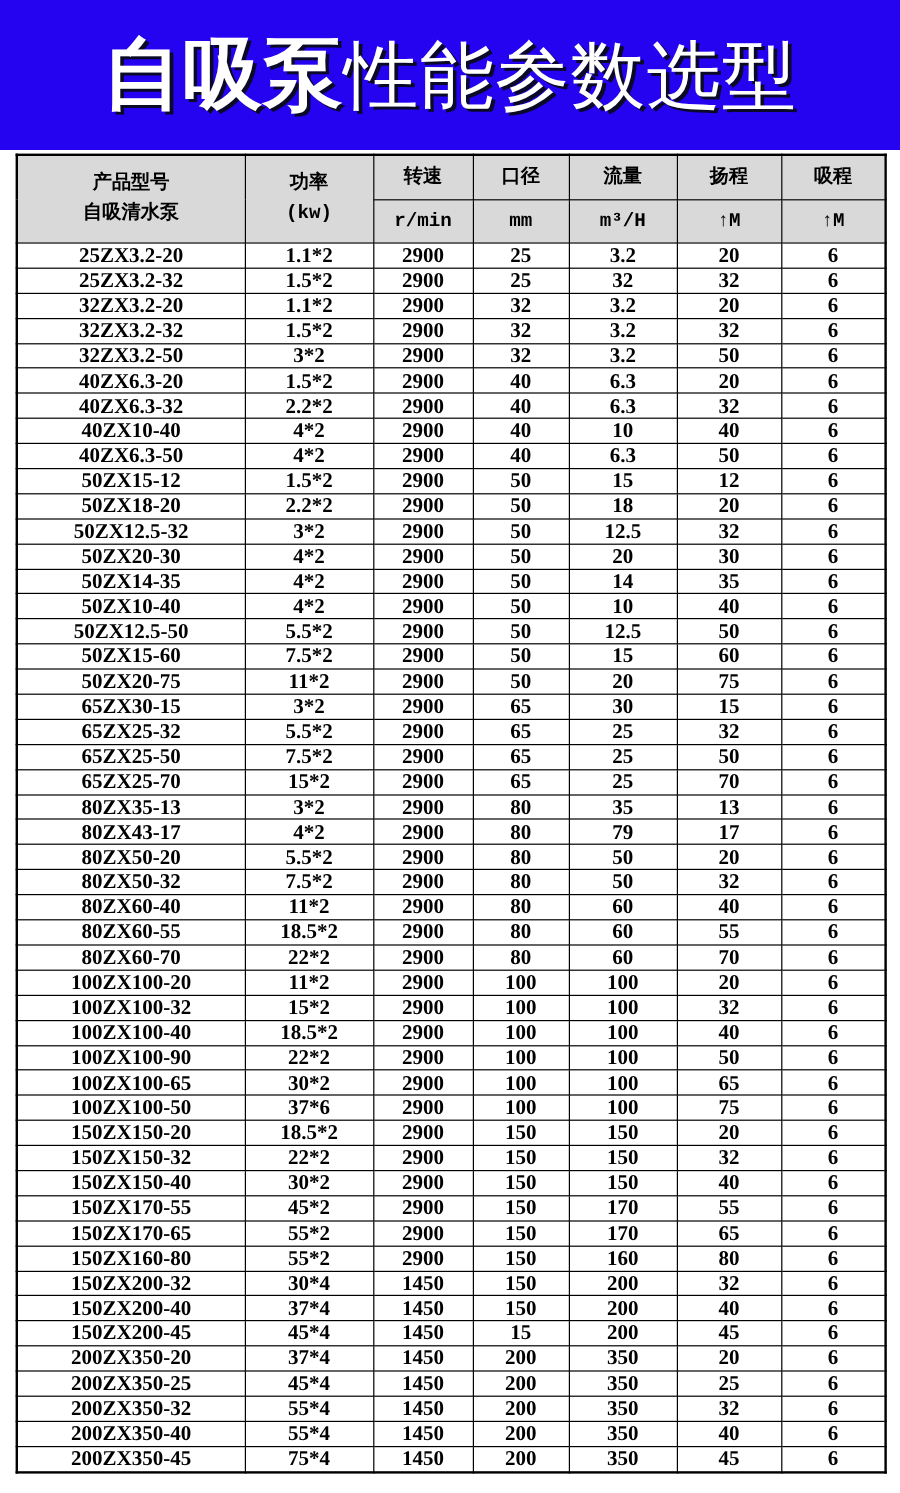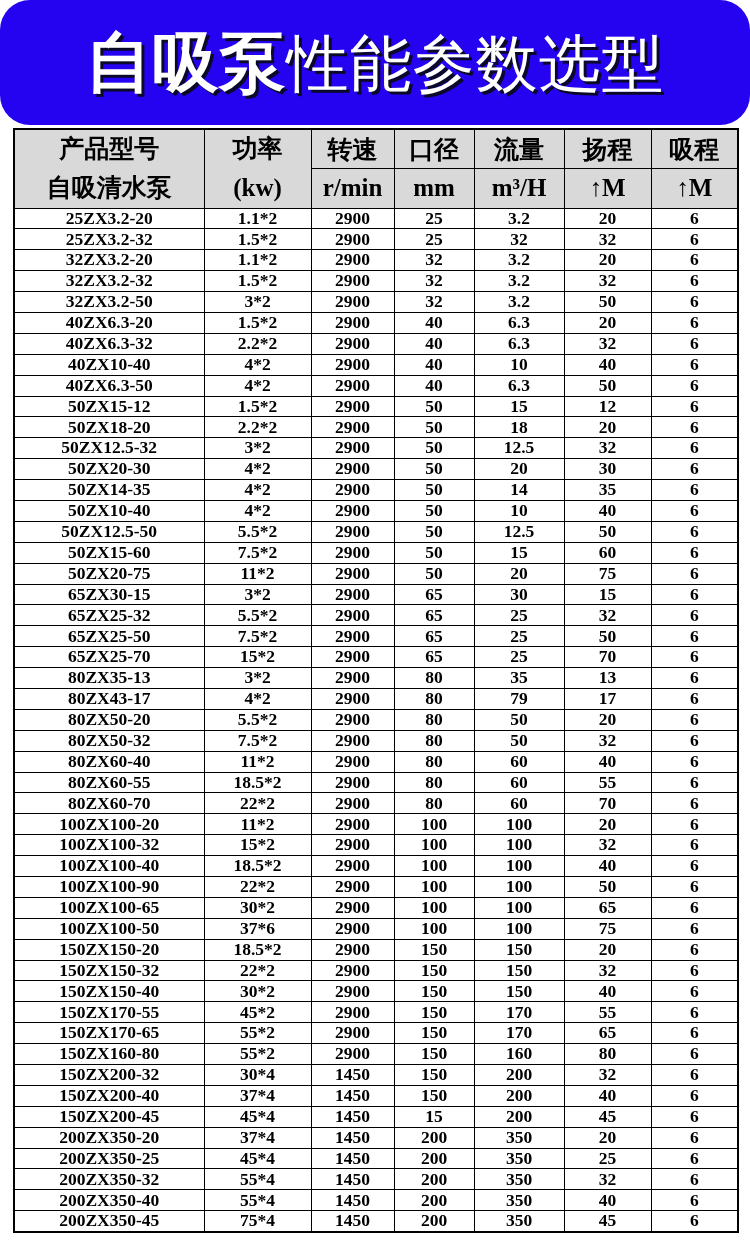--- a/index.html
+++ b/index.html
@@ -15,21 +15,20 @@
     background: #ffffff;
     overflow: hidden;
   }
   .banner {
     width: 750px;
     height: 125px;
     background: #2502f0;
     display: flex;
     align-items: center;
     justify-content: center;
-    border-radius: 30px;
   }
   .title {
     margin: 0;
     color: #ffffff;
     white-space: nowrap;
     text-shadow: 3px 3px 0 #0a0a28;
     letter-spacing: 1px;
     line-height: 1;
   }
   .title-bold {
@@ -53,23 +52,24 @@
     border: 1px solid #000000;
     text-align: center;
     vertical-align: middle;
     padding: 0;
     color: #000000;
     overflow: hidden;
     white-space: nowrap;
   }
   table.spec thead th {
     background: #d9d9d9;
-    font-size: 25px;
+    font-size: 16px;
     font-weight: bold;
     height: 35px;
+    font-family: Liberation Mono, monospace;
   }
   table.spec thead th.merged {
     height: 72px;
   }
   table.spec thead .hline {
     line-height: 1.55;
   }
   table.spec tbody td {
     height: 19.9px;
     font-size: 17.5px;

